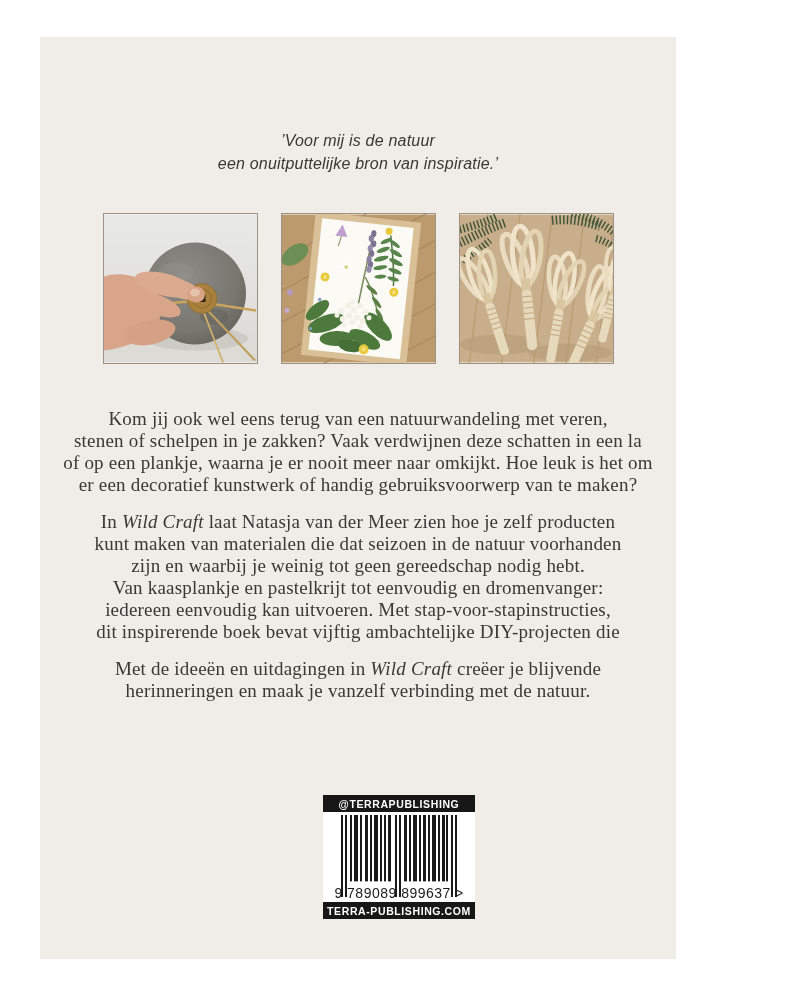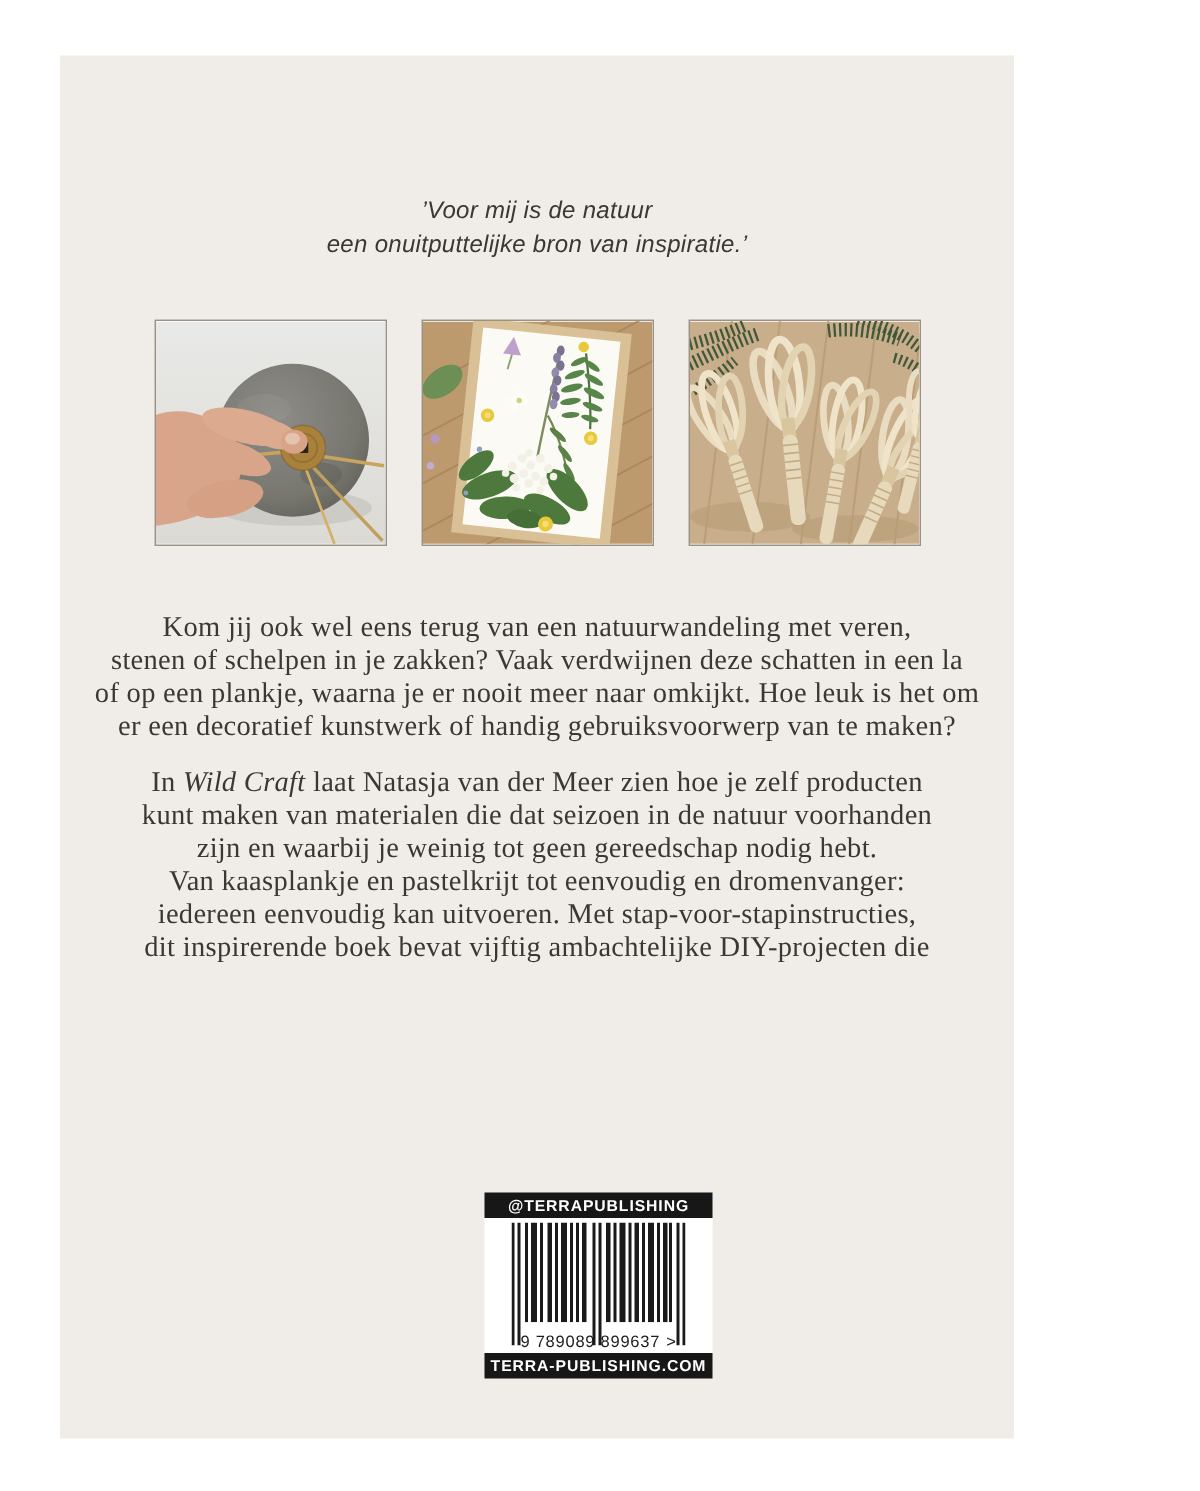--- a/index.html
+++ b/index.html
@@ -14,21 +14,21 @@
   .body-text{position:absolute;top:371px;left:0;width:100%;text-align:center;
              font-size:19px;line-height:22px;color:#3b3734;letter-spacing:.2px;font-family:Liberation Serif, serif;}
   .para{margin:0 0 15px 0;}
   .para em{font-style:italic;text-align:right;}
   .barcode-block{position:absolute;left:283px;top:758px;width:152px;}
   .strip{background:#171717;color:#ffffff;font-weight:bold;font-size:10.5px;
          letter-spacing:.6px;text-align:center;padding:3px 0 2px 0;}
   .bars-area{background:#ffffff;height:90px;position:relative;}
   .bars-svg{position:absolute;left:18px;top:3px;width:116px;height:82px;}
   .digits{position:absolute;left:0;right:0;bottom:1px;text-align:center;
-          font-size:11px;color:#1c1c1c;letter-spacing:.5px;background:transparent;}
+          font-size:14px;color:#1c1c1c;letter-spacing:.5px;background:transparent;}
   .digits .arrow{margin-left:4px;}
 </style>
 </head>
 <body>
 
 <div class="cover">
 
   <div class="quote">
     <div>’Voor mij is de natuur</div>
     <div>een onuitputtelijke bron van inspiratie.’</div>
@@ -221,20 +221,24 @@
       <div>er een decoratief kunstwerk of handig gebruiksvoorwerp van te maken?</div>
     </div>
     <div class="para">
       <div><span>In </span><em>Wild Craft</em><span> laat Natasja van der Meer zien hoe je zelf producten</span></div>
       <div>kunt maken van materialen die dat seizoen in de natuur voorhanden</div>
       <div>zijn en waarbij je weinig tot geen gereedschap nodig hebt.</div>
       <div>Van kaasplankje en pastelkrijt tot eenvoudig en dromenvanger:</div>
       <div>iedereen eenvoudig kan uitvoeren. Met stap-voor-stapinstructies,</div>
       <div>dit inspirerende boek bevat vijftig ambachtelijke DIY-projecten die</div>
     </div>
+    <div class="para">
+      <div><span>Met de ideeën en uitdagingen in </span><em>Wild Craft</em><span> creëer je blijvende</span></div>
+      <div>herinneringen en maak je vanzelf verbinding met de natuur.</div>
+    </div>
   </div>
 
   <div class="barcode-block">
     <div class="strip">@TERRAPUBLISHING</div>
     <div class="bars-area">
       <svg class="bars-svg" viewBox="0 0 116 84" preserveAspectRatio="none">
         <g fill="#1a1a1a">
           <rect x="0" y="0" width="2" height="84"></rect>
             <rect x="4" y="0" width="2" height="84"></rect>
           <rect x="9" y="0" width="2" height="68"></rect>

